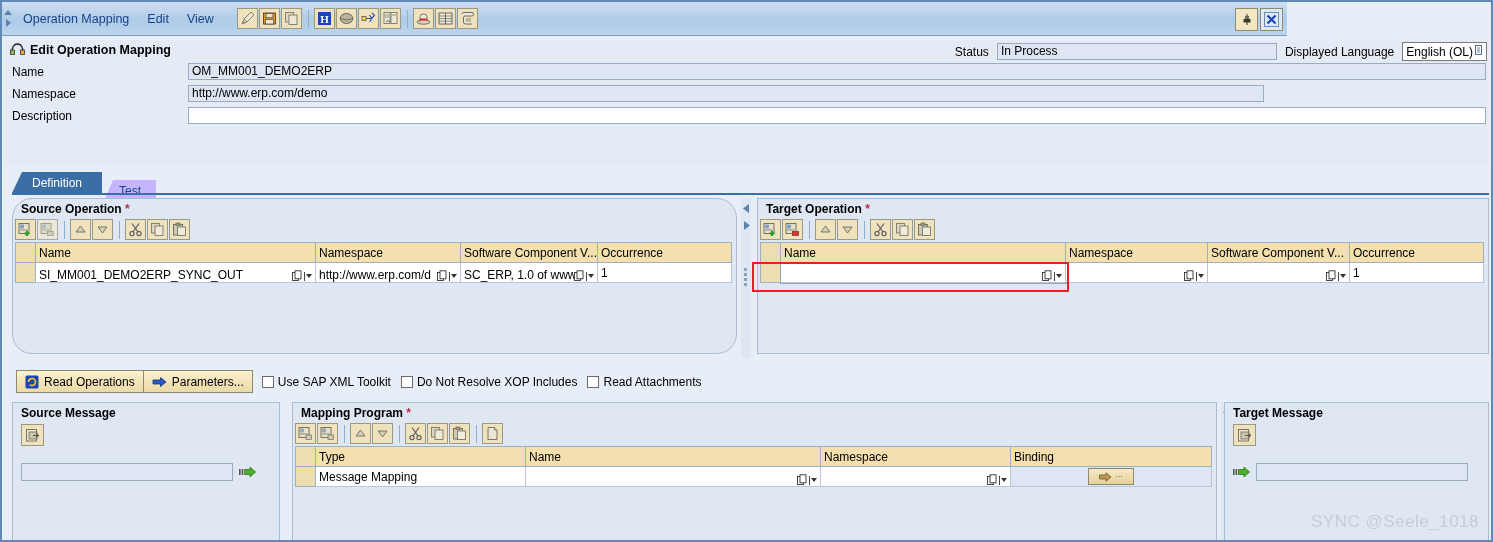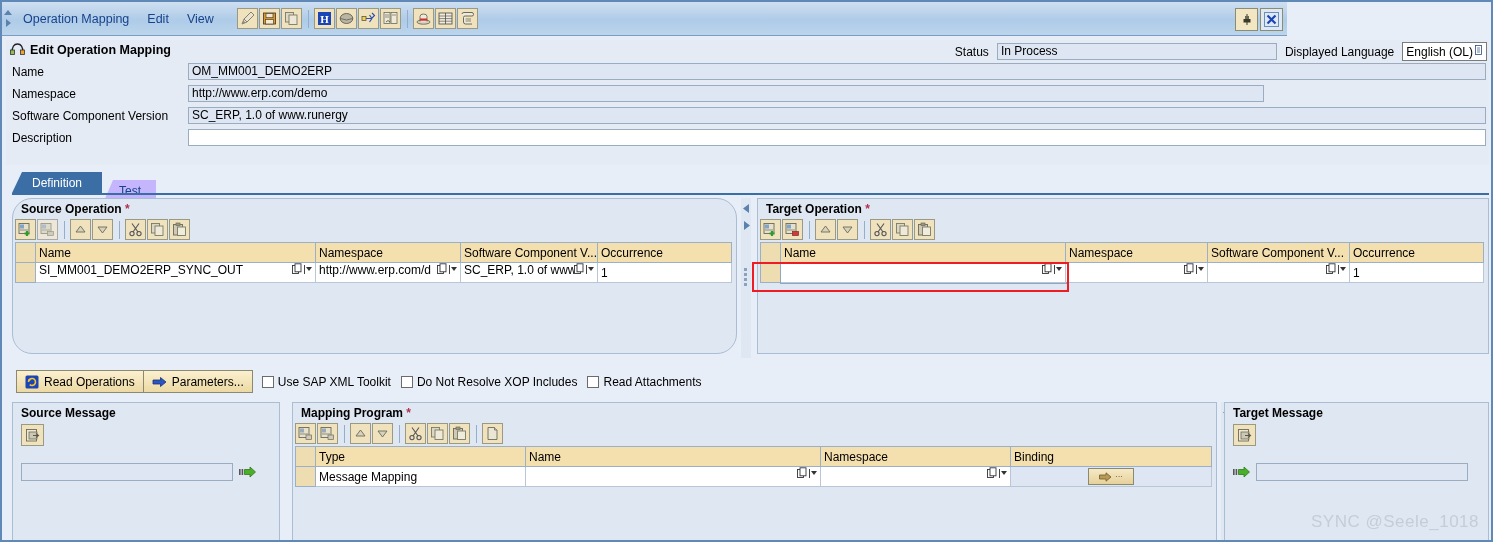--- a/index.html
+++ b/index.html
@@ -145,21 +145,21 @@
     height: 19px;
     background: #fff;
     white-space: nowrap;
     overflow: hidden;
     position: relative;
   }
   table.grid td.rowsel, table.grid th.rowsel {
     background: #eeddb0; border-left: 1px solid #9ab0c8; width: 20px; padding:0;
   }
   table.grid td.rowsel { background:#eeddb0; border-color:#9ab0c8; }
-  .cellflex { display:flex; align-items:flex-start; justify-content:space-between; height:100%; }
+  .cellflex { display:flex; align-items:flex-end; justify-content:space-between; height:100%; }
   .cellflex .txt { overflow:hidden; text-overflow: clip; }
   .f4 { display:flex; align-items:center; gap:1px; flex:0 0 auto; }
   .caret-d { width:0;height:0;border-left:3px solid transparent;border-right:3px solid transparent;border-top:4px solid #333; }
   .pipe { width:1px; height:9px; background:#444; }
 
   
   .redbox {
     position: absolute;
     border: 2px solid #ee1c25;
     box-sizing: border-box;
@@ -329,26 +329,20 @@
       </div>
     </div>
 
     <div class="formrow">
       <div class="formlabel">Namespace</div>
       <div class="finput" style="width:1076px">
         <span>http://www.erp.com/demo</span>
       </div>
     </div>
 
-    <div class="formrow">
-      <div class="formlabel">Software Component Version</div>
-      <div class="finput" style="width:1298px">
-        <span>SC_ERP, 1.0 of www.runergy</span>
-      </div>
-    </div>
 
     <div class="formrow">
       <div class="formlabel">Description</div>
       <div class="finput white" style="width:1298px">
         <span></span>
       </div>
     </div>
   </div>
 
   <div class="status-wrap">

